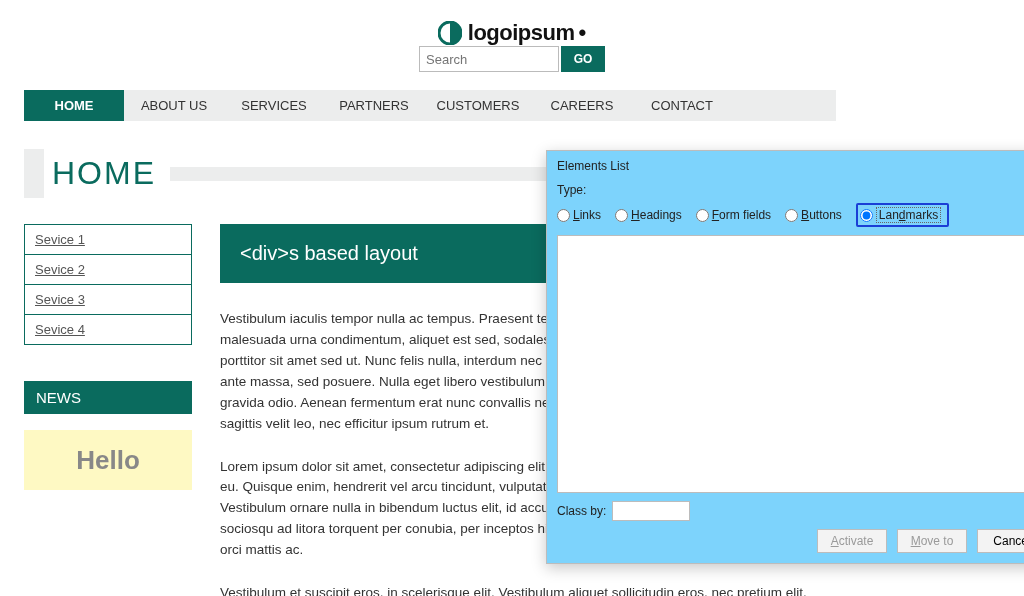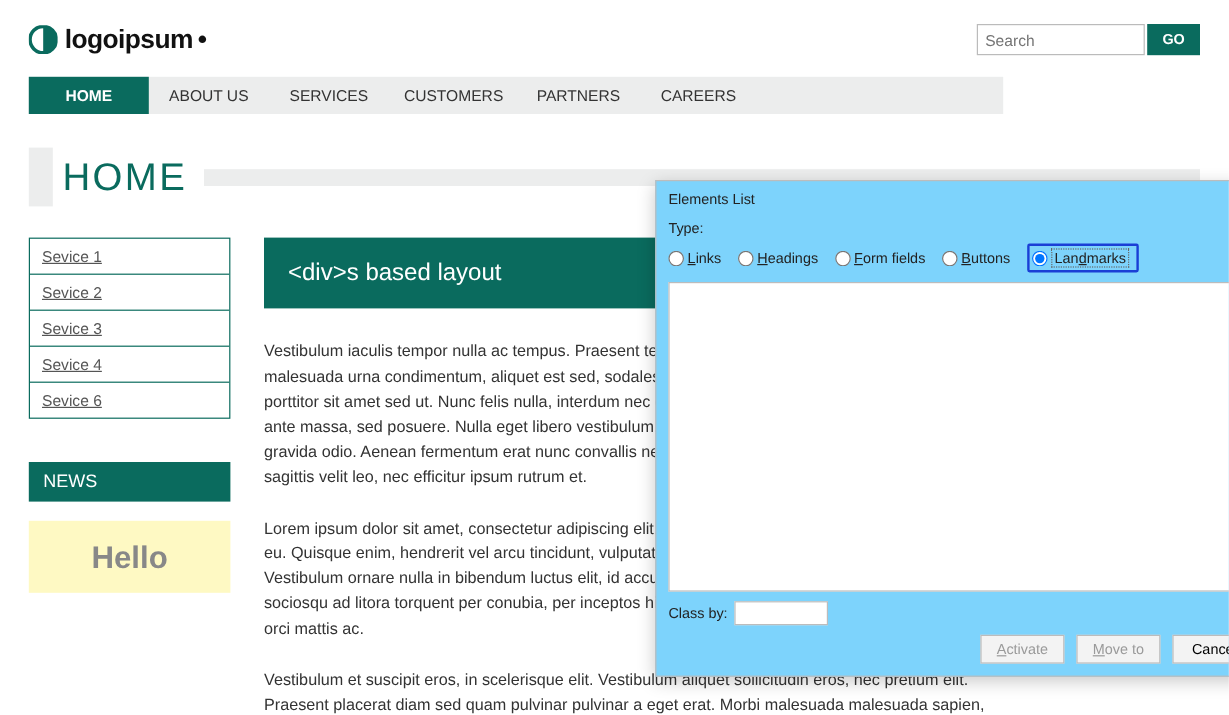--- a/index.html
+++ b/index.html
@@ -1,21 +1,21 @@
 <!DOCTYPE html>
 <html><head>
 <meta charset="utf-8">
 <style>
   * { box-sizing: border-box; margin: 0; padding: 0; }
   body { font-family: Arial, Helvetica, sans-serif; font-size: 14px; color: #222; background: #fff; width: 1024px; height: 596px; overflow: hidden; position: relative; }
 
   .page { padding: 20px 24px; }
 
   
-  .header { display: flex; justify-content: space-between; align-items: center; margin-bottom: 18px; }
+  .header { display: flex; justify-content: space-between; align-items: center; margin-bottom: 18px; flex-direction: column; }
   .logo { display: flex; align-items: center; gap: 6px; }
   .logo-mark { width: 24px; height: 24px; }
   .logo-text { font-size: 22px; font-weight: 700; letter-spacing: -0.5px; color: #111; }
   .logo-dot { font-size: 22px; font-weight: 700; color: #111; margin-left: -2px; }
   .search-wrap { display: flex; align-items: center; }
   .search-input { width: 140px; height: 26px; border: 1px solid #bbb; padding: 2px 6px; font-size: 13px; }
   .go-btn { height: 26px; width: 44px; background: #0a6b5e; color: #fff; border: none; font-size: 12px; font-weight: 600; margin-left: 2px; cursor: pointer; }
 
   
   .main-nav { display: flex; width: 812px; background: #eceded; margin-bottom: 28px; }
@@ -84,41 +84,41 @@
     <div class="search-wrap">
       <input class="search-input" type="text" placeholder="Search" style="">
       <button class="go-btn">GO</button>
     </div>
   </div>
 
   <div class="main-nav">
     <div class="main-nav-item nav-w0 active">HOME</div>
     <div class="main-nav-item nav-w1">ABOUT US</div>
     <div class="main-nav-item nav-w2">SERVICES</div>
+    <div class="main-nav-item nav-w3">PARTNERS</div>
     <div class="main-nav-item nav-w4">CUSTOMERS</div>
-    <div class="main-nav-item nav-w3">PARTNERS</div>
     <div class="main-nav-item nav-w6">CAREERS</div>
+    <div class="main-nav-item nav-w7">CONTACT</div>
   </div>
 
   <div class="title-row">
     <div class="title-pad"></div>
     <div class="title-bar">
         <div class="page-title">HOME</div>
       </div>
     <div class="title-stripe"></div>
   </div>
 
   <div class="cols">
     <div class="sidebar">
       <div class="svc-list">
         <div class="svc-item">Sevice 1</div>
         <div class="svc-item">Sevice 2</div>
         <div class="svc-item">Sevice 3</div>
         <div class="svc-item">Sevice 4</div>
-        <div class="svc-item">Sevice 6</div>
       </div>
       <div class="news-head">NEWS</div>
       <div class="news-block">
         <div class="news-hello">Hello</div>
       </div>
     </div>
 
     <div class="content">
       <div class="content-banner">&lt;div&gt;s based layout</div>
       <p class="para">Vestibulum iaculis tempor nulla ac tempus. Praesent tempor leo nec ipsum dignissim fermentum. Sed malesuada urna condimentum, aliquet est sed, sodales justo. Pellentesque eu erat vitae lorem dictum porttitor sit amet sed ut. Nunc felis nulla, interdum nec odio porttitor, tristique tempus velit. In fermentum ante massa, sed posuere. Nulla eget libero vestibulum, malesuada leo nec, pretium sapien. Sed nec gravida odio. Aenean fermentum erat nunc convallis neque, ac suscipit libero risus a tortor. Proin sagittis velit leo, nec efficitur ipsum rutrum et.</p>

